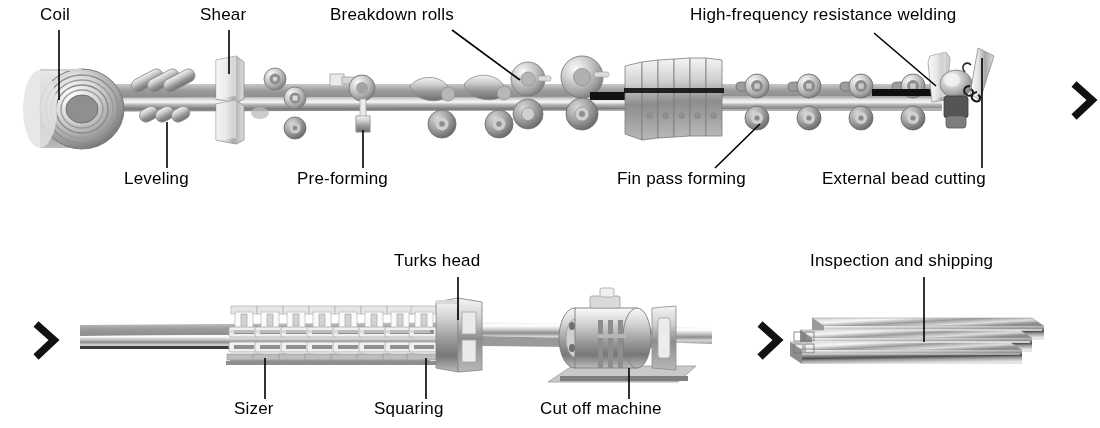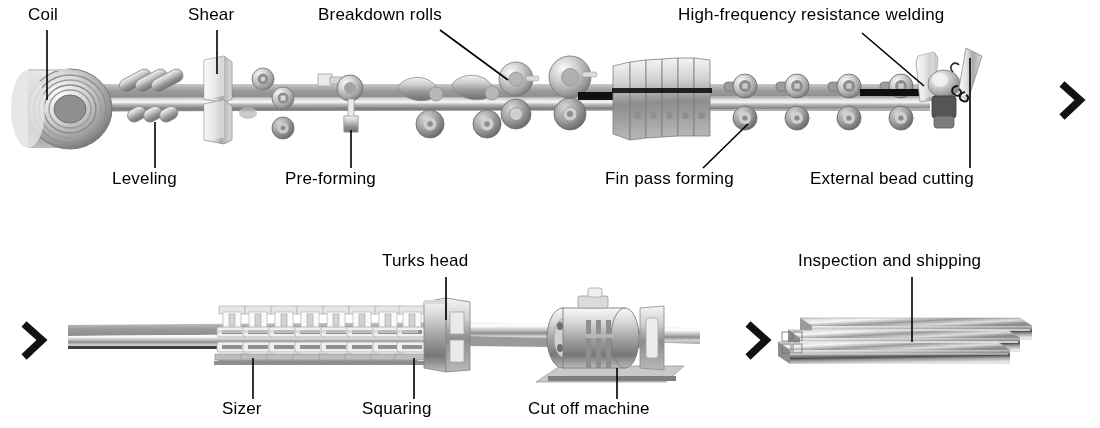--- a/index.html
+++ b/index.html
@@ -3,21 +3,21 @@
 <meta charset="utf-8">
 <title>Tube Mill Process Flow</title>
 <style>
   html,body{margin:0;padding:0;background:#ffffff;}
   body{
     font-family:"Liberation Sans", sans-serif;
     width:1100px;height:428px;
     position:relative;overflow:hidden;
     -webkit-font-smoothing:antialiased;
   }
-  #stage{position:absolute;left:0;top:0;width:1004px;height:428px;}
+  #stage{position:absolute;left:12px;top:0;width:1004px;height:428px;}
   svg{display:block;}
   .lbl{
     font-family:"Liberation Sans", sans-serif;
     font-size:17px;
     fill:#000000;
     letter-spacing:0.2px;
   }
   .leader{stroke:#000000;stroke-width:1.6;fill:none;}
   .chev{stroke:#111111;stroke-width:7.5;fill:none;stroke-linecap:butt;stroke-linejoin:miter;}
 </style>

